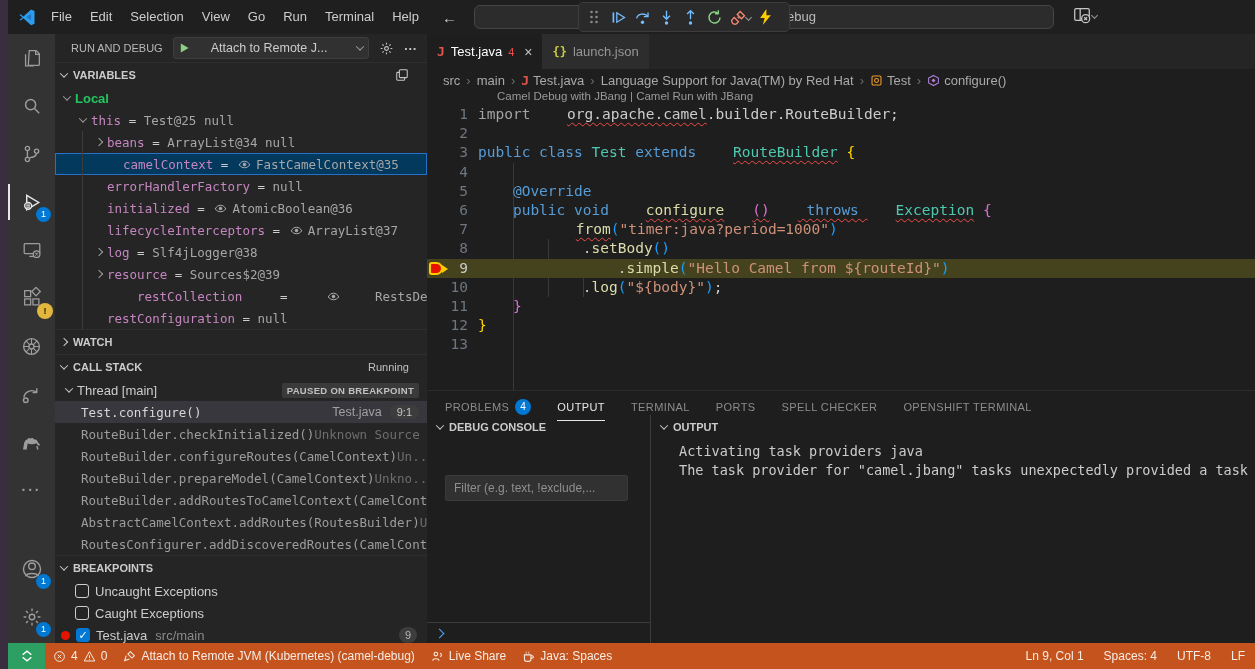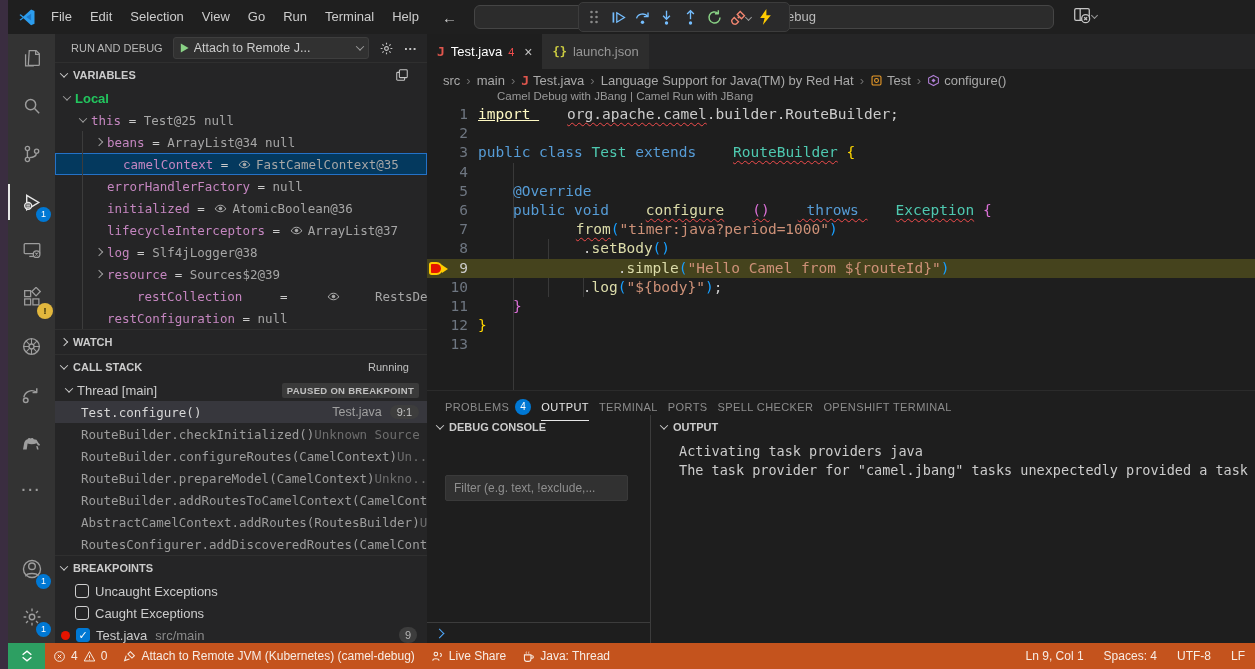--- a/index.html
+++ b/index.html
@@ -31,21 +31,21 @@
   .ab-item.active::before { content:""; position:absolute; left:0; top:6px; bottom:6px; width:2px; background:#e7e7e7; }
   .ab-badge { position:absolute; right:4px; bottom:4px; min-width:15px; height:15px; background:#0078d4; color:#fff; border-radius:8px; font-size:9px; line-height:15px; text-align:center; }
   .ab-warn { position:absolute; right:2px; bottom:3px; width:16px; height:16px; background:#e2b73d; color:#241f00; border-radius:8px; font-size:9px; line-height:16px; text-align:center; font-weight:bold; }
   .ab-bottom { position:absolute; bottom:2px; left:0; width:47px; }
   .ellipsis-dots { letter-spacing:2px; font-size:14px; font-weight:bold; color:#9d9d9d; }
 
   
   .sidebar { position:absolute; left:55px; top:34px; width:372px; height:609px; background:#252526; overflow:hidden; font-size:13px; }
   .sb-header { height:28px; display:flex; align-items:center; padding:0 8px 0 16px; }
   .sb-title { font-size:11px; color:#b8b8b8; white-space:nowrap; }
-  .launch-box { margin-left:10px; flex:1; max-width:196px; height:22px; background:#313131; border:1px solid #3e3e3e; border-radius:3px; display:flex; align-items:center; padding:0 5px; gap:4px; }
+  .launch-box { margin-left:10px; flex:1; max-width:196px; height:22px; background:#313131; border:1px solid #3e3e3e; border-radius:3px; display:flex; align-items:center; padding:0 5px; gap:21px; }
   .launch-label { flex:1; font-size:12.5px; color:#cccccc; white-space:nowrap; overflow:hidden; }
   .sb-header-icons { display:flex; align-items:center; gap:10px; margin-left:10px; color:#c5c5c5; }
   .sect { height:25px; display:flex; align-items:center; gap:6px; padding-left:6px; font-size:11px; font-weight:bold; color:#cccccc; border-top:1px solid #2f2f2f; position:relative; }
   .sect:first-of-type { border-top:none; }
   .chev { width:6px; height:6px; border-right:1.4px solid #cccccc; border-bottom:1.4px solid #cccccc; display:inline-block; }
   .chev.down { transform:rotate(45deg) translate(-1px,-1px); }
   .chev.right { transform:rotate(-45deg); }
   .chev.dim { border-color:#9d9d9d; }
   .sect-right { position:absolute; right:18px; font-weight:normal; color:#c0c0c0; font-size:11px; }
   .row { height:22px; display:flex; align-items:center; white-space:nowrap; overflow:hidden; }
@@ -90,29 +90,29 @@
   .codelens { position:absolute; left:497px; top:90px; font-size:11.5px; color:#999999; }
   .code { position:absolute; left:427px; top:105px; width:828px; height:285px; font-family:"DejaVu Sans Mono",monospace; font-size:14.5px; line-height:19.2px; }
   .code-line { display:flex; height:19.2px; white-space:pre; position:relative; align-items:center; }
   .code-line.current { background:#45431d; }
   .ln-margin { width:20px; flex:none; position:relative; height:100%; }
   .ln-num { width:21px; flex:none; text-align:right; color:#6e7681; }
   .current .ln-num { color:#cccccc; }
   .ln-text { margin-left:10px; }
   .bp-glyph { position:absolute; left:2px; top:3px; width:14px; height:13px; background:#e51400; border:2px solid #ffcc00; border-radius:3px 7px 7px 3px; }
   .bp-glyph::after { content:""; position:absolute; right:-7px; top:1.5px; border-left:6px solid #ffcc00; border-top:4px solid transparent; border-bottom:4px solid transparent; }
-  .s-kw { color:#569cd6; } .s-kw2 { color:#fef9c3;text-decoration:underline; } .s-cls { color:#4ec9b0; }
+  .s-kw { color:#569cd6; } .s-kw2 { color:#a3a3a3; } .s-cls { color:#4ec9b0; }
   .s-fn { color:#dcdcaa; } .s-str { color:#ce9178; } .s-pl { color:#cccccc; }
   .s-b1 { color:#ffd700; } .s-b2 { color:#da70d6; } .s-b3 { color:#179fff; }
   .s-sq { text-decoration:underline; text-decoration-style:wavy; text-decoration-color:#f14c4c; text-decoration-thickness:1px; text-underline-offset:3px;margin-left:28px; }
   .indent-guide { position:absolute; width:1px; background:#393939; }
 
   
   .panel { position:absolute; left:427px; top:390px; width:828px; height:253px; background:#1e1e1e; border-top:1px solid #2b2b2b; }
-  .panel-tabs { height:31px; display:flex; align-items:center; padding-left:18px; gap:10px; }
+  .panel-tabs { height:31px; display:flex; align-items:center; padding-left:18px; gap:26px; }
   .panel-tab { display:flex; align-items:center; gap:6px; font-size:11px; color:#8c8c8c; letter-spacing:.4px; height:100%; }
   .panel-tab .pt-label { padding:9px 0 7px; border-bottom:1px solid transparent; }
   .panel-tab.active { color:#e7e7e7; }
   .panel-tab.active .pt-label { border-bottom-color:#e7e7e7; }
   .pt-badge { min-width:16px; height:16px; background:#0078d4; color:#fff; border-radius:8px; font-size:10px; line-height:16px; text-align:center; }
   .pane { position:absolute; top:24px; bottom:0; }
   .pane-header { height:24px; display:flex; align-items:center; gap:6px; padding-left:10px; font-size:11px; font-weight:bold; color:#cccccc; }
   .dc-pane { left:0; width:223px; }
   .out-pane { left:223px; width:605px; border-left:1px solid #3c3c3c; }
   .dc-filter { position:absolute; left:18px; top:60px; width:183px; height:26px; background:#313131; border:1px solid #3a3a3a; border-radius:2px; color:#cccccc; font-size:12px; padding:0 8px; font-family:"Liberation Sans",sans-serif; outline:none; }
@@ -670,21 +670,21 @@
           <path d="M11 4c2.5.5 2.5 3.5 0 4"></path>
         </svg>
       <span>Live Share</span>
     </div>
     <div class="sb-item">
       <svg width="13" height="13" viewBox="0 0 16 16" fill="none" stroke="#f7ece4" stroke-width="1.3">
           <path d="M3 6h8v5a3 3 0 0 1-3 3H6a3 3 0 0 1-3-3z"></path>
           <path d="M11 7h1.5a1.5 1.5 0 0 1 0 3H11"></path>
           <path d="M5.5 2c0 1-1 1.4 0 2.6M8.5 2c0 1-1 1.4 0 2.6" stroke-width="1"></path>
         </svg>
-      <span>Java: Thread</span>
+      <span>Java: Spaces</span>
     </div>
     <div class="sb-right">
       <div class="sb-item">
           <span>Ln 9, Col 1</span>
         </div>
       <div class="sb-item">
           <span>Spaces: 4</span>
         </div>
       <div class="sb-item">
           <span>UTF-8</span>

